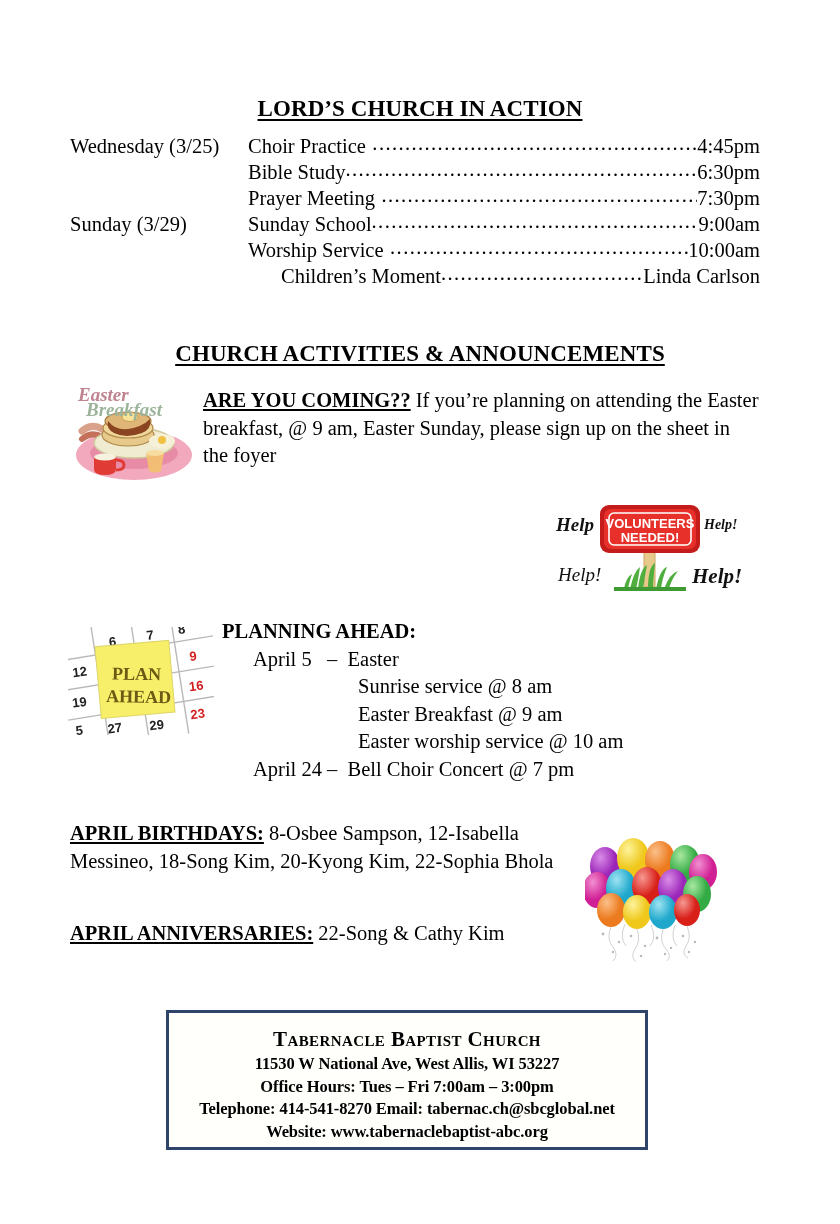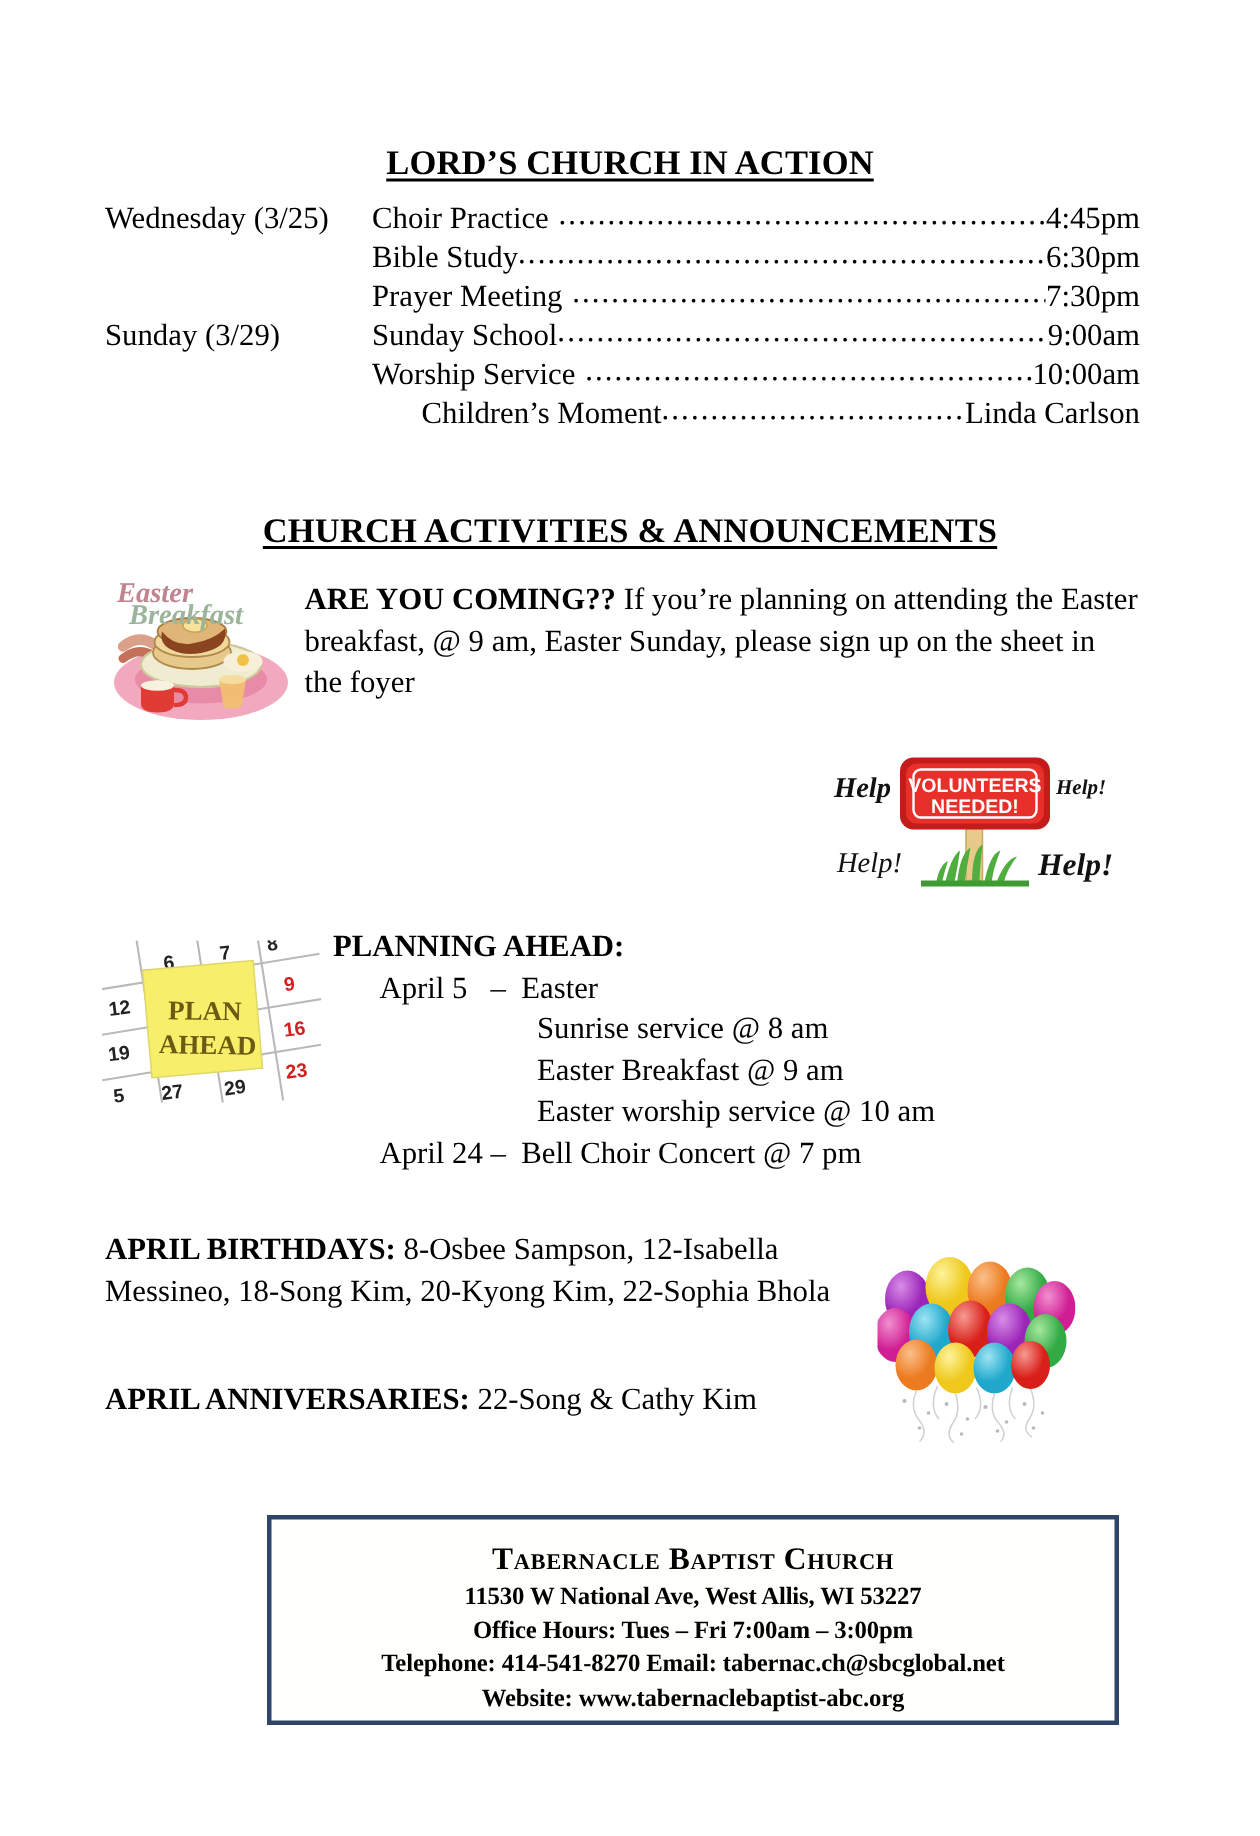--- a/index.html
+++ b/index.html
@@ -74,21 +74,21 @@
     flex: 0 0 auto;
     text-align: left;
   }
 
   
   .ann {
     position: absolute;
     font-size: 20.5px;
     line-height: 27.5px;
   }
-  .ann b { font-weight: bold; }
+  .ann b { font-weight: bold; text-decoration: underline; }
 
   #ann-coming {
     left: 203px;
     top: 387px;
     width: 556px;
   }
 
   #ann-breakfast {
     left: 70px;
     top: 492px;
@@ -148,23 +148,23 @@
     position: absolute;
     left: 585px;
     top: 830px;
     width: 132px;
     height: 132px;
   }
 
   
   #contact-box {
     position: absolute;
-    left: 178px;
+    left: 166px;
     top: 1010px;
-    width: 568px;
+    width: 482px;
     height: 140px;
     border: 3px solid #2e4468;
     background: #fffffc;
     box-sizing: border-box;
     padding-top: 13px;
     text-align: center;
   }
   .contact-line {
     font-weight: bold;
     font-size: 16.5px;

